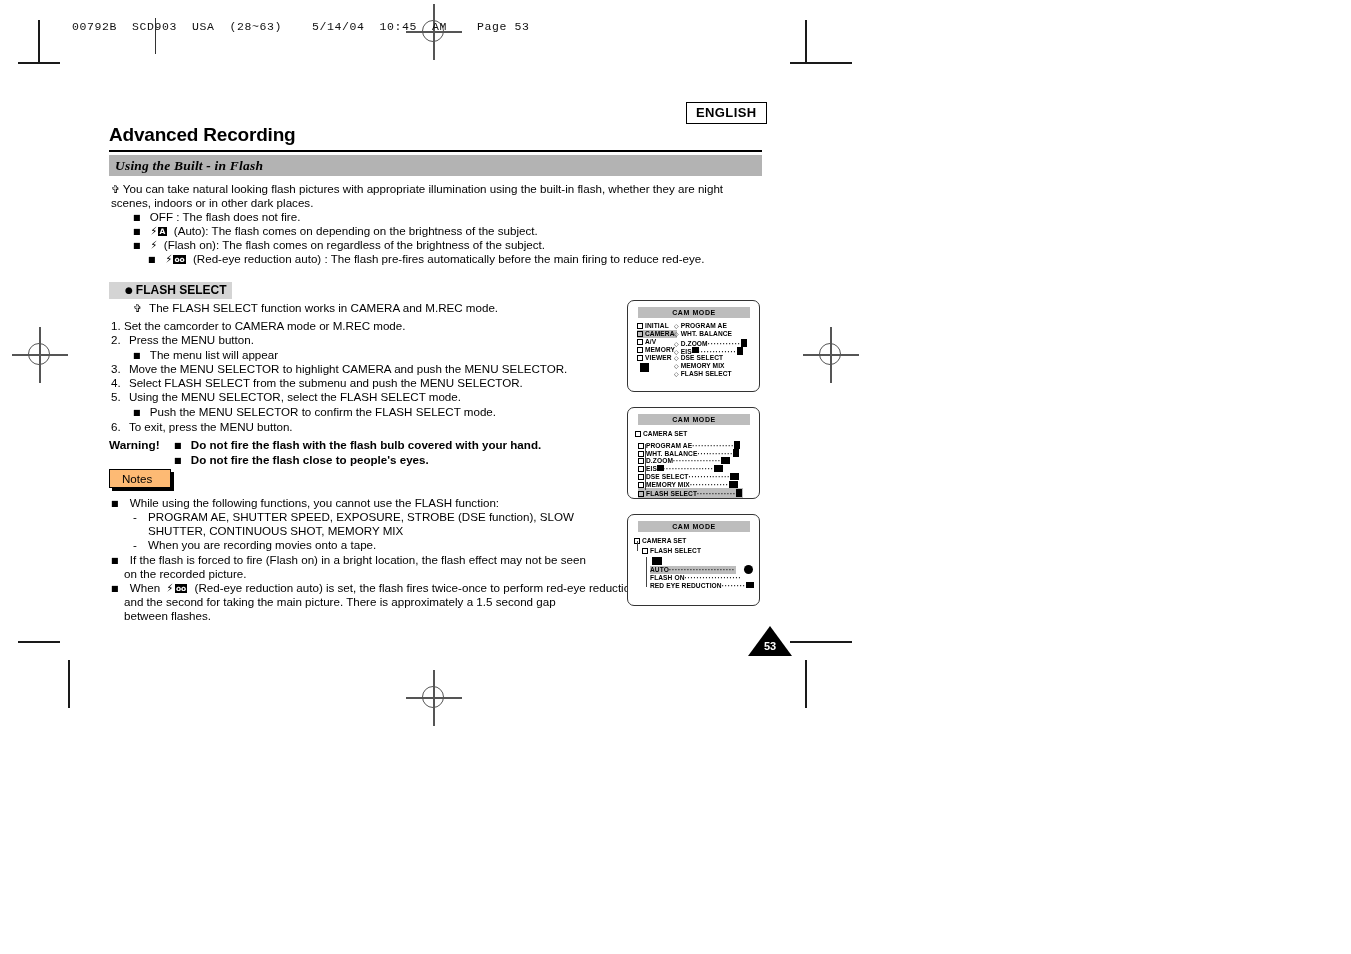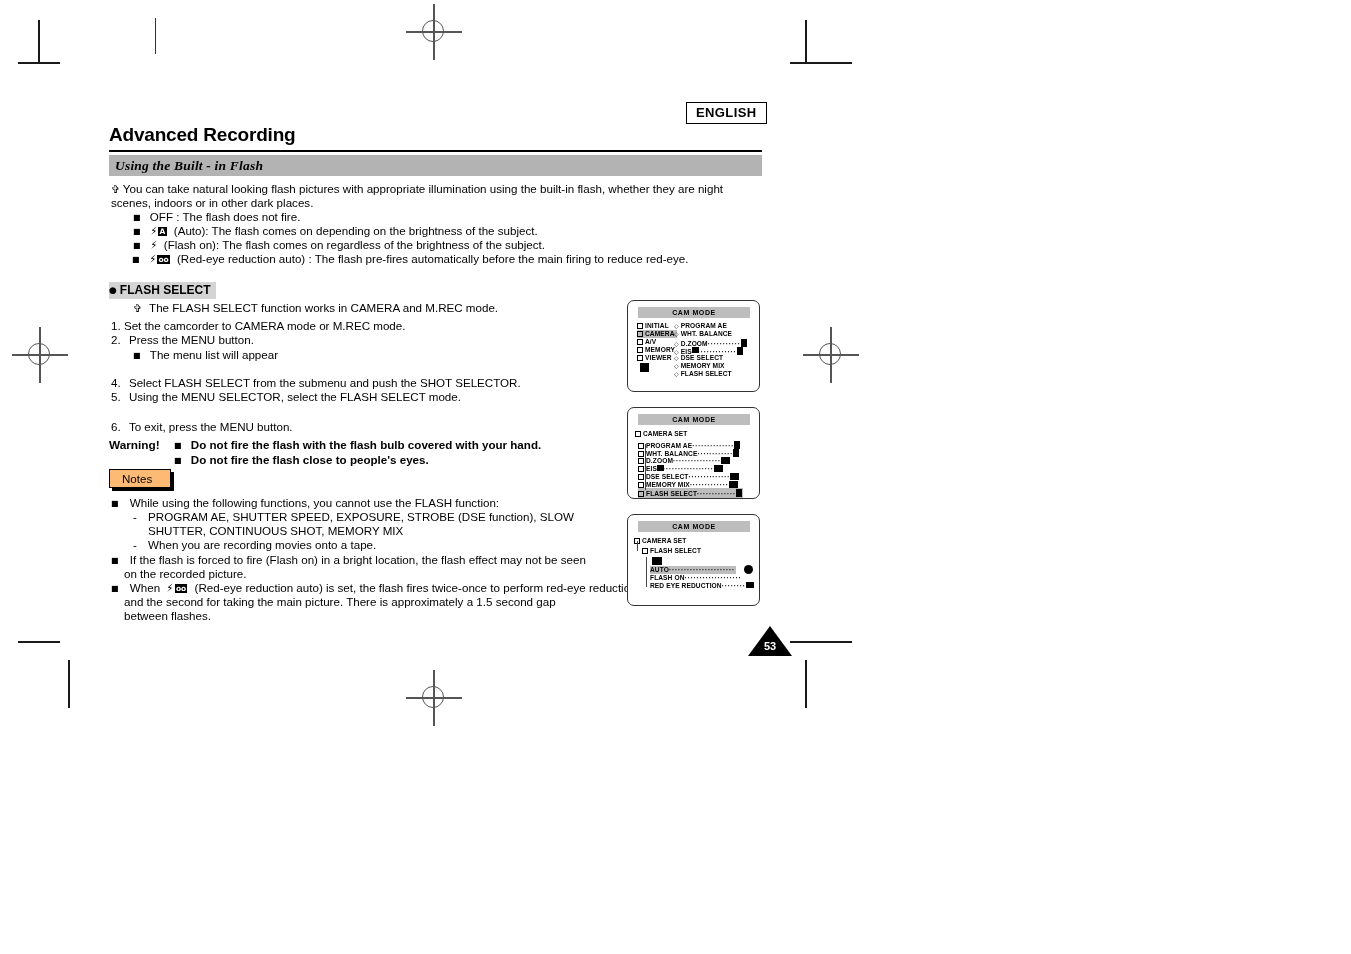--- a/index.html
+++ b/index.html
@@ -103,21 +103,21 @@
     position: relative;
     top: -1px;
     letter-spacing: -0.3px;
     font-family: "DejaVu Sans", sans-serif;
   }
 
   .flash-select-head {
     position: absolute;
     left: 109px; top: 282px;
     background: #d4d4d4;
-    padding: 1px 5px 2px 0;
+    padding: 1px 5px 2px 16px;
     font-size: 12px;
     font-weight: bold;
   }
   .flash-select-head .dot {
     font-family: "DejaVu Sans", sans-serif;
     font-size: 9px;
     vertical-align: 1px;
     margin-right: 3px;
   }
 
@@ -265,20 +265,21 @@
       <div class="c"></div>
   </div>
   <div class="reg-mark" style="left:406px; top:4px;">
     <div class="v"></div>
       <div class="h"></div>
       <div class="c"></div>
   </div>
 
   <div class="crop-line" style="left:155px; top:18px; width:1.2px; height:36px; background:#333;"></div>
 
+  <div class="slug">00792B  SCD903  USA  (28~63)    5/14/04  10:45  AM    Page 53</div>
 
   <div class="english-badge">ENGLISH</div>
   <div class="chapter-title">Advanced Recording</div>
   <div class="title-rule"></div>
   <div class="section-band">
     <span>Using the Built - in Flash</span>
   </div>
 
   <div class="txt" style="left:111px; top:182px; width:620px;">
     <span class="clover">✞</span>
@@ -295,21 +296,21 @@
     <span class="bolt" style="margin-left:6px;">⚡</span>
     <span style="margin-left:3px;">(Flash on): The flash comes on regardless of the brightness of the subject.</span>
   </div>
 
   <div class="txt" style="left:133px; top:224px;">
     <span class="sq">■</span>
     <span class="bolt" style="margin-left:6px;">⚡</span><span class="badge">A</span>
     <span style="margin-left:4px;">(Auto): The flash comes on depending on the brightness of the subject.</span>
   </div>
 
-  <div class="txt" style="left:132px; top:252px;">
+  <div class="txt" style="left:148px; top:252px;">
     <span class="sq">■</span>
     <span class="bolt" style="margin-left:6px;">⚡</span><span class="badge">oo</span>
     <span style="margin-left:4px;">(Red-eye reduction auto) : The flash pre-fires automatically before the main firing to reduce red-eye.</span>
   </div>
 
   <div class="flash-select-head">
     <span class="dot">●</span><span>FLASH SELECT</span>
   </div>
 
   <div class="txt" style="left:133px; top:301px;">
@@ -322,27 +323,35 @@
     <span style="">Set the camcorder to CAMERA mode or M.REC mode.</span>
   </div>
   <div class="txt" style="left:111px; top:333px;">
     <span>2.</span>
     <span style="margin-left:5px;">Press the MENU button.</span>
   </div>
   <div class="txt" style="left:133px; top:348px;">
     <span class="sq">■</span>
     <span style="margin-left:6px;">The menu list will appear</span>
   </div>
+  <div class="txt" style="left:111px; top:362px;">
+    <span>3.</span>
+    <span style="margin-left:5px;">Move the MENU SELECTOR to highlight CAMERA and push the MENU SELECTOR.</span>
+  </div>
   <div class="txt" style="left:111px; top:376px;">
     <span>4.</span>
-    <span style="margin-left:5px;">Select FLASH SELECT from the submenu and push the SHOT SELECTOR.</span>
+    <span style="margin-left:5px;">Select FLASH SELECT from the submenu and push the MENU SELECTOR.</span>
   </div>
   <div class="txt" style="left:111px; top:390px;">
     <span>5.</span>
     <span style="margin-left:5px;">Using the MENU SELECTOR, select the FLASH SELECT mode.</span>
+  </div>
+  <div class="txt" style="left:133px; top:405px;">
+    <span class="sq">■</span>
+    <span style="margin-left:6px;">Push the MENU SELECTOR to confirm the FLASH SELECT mode.</span>
   </div>
   <div class="txt" style="left:111px; top:420px;">
     <span>6.</span>
     <span style="margin-left:5px;margin-top:48px;">To exit, press the MENU button.</span>
   </div>
 
   <div class="warn-label">Warning!</div>
   <div class="txt warn-line" style="left:174px; top:438px;">
     <span class="sq">■</span>
     <span style="margin-left:6px;">Do not fire the flash with the flash bulb covered with your hand.</span>

